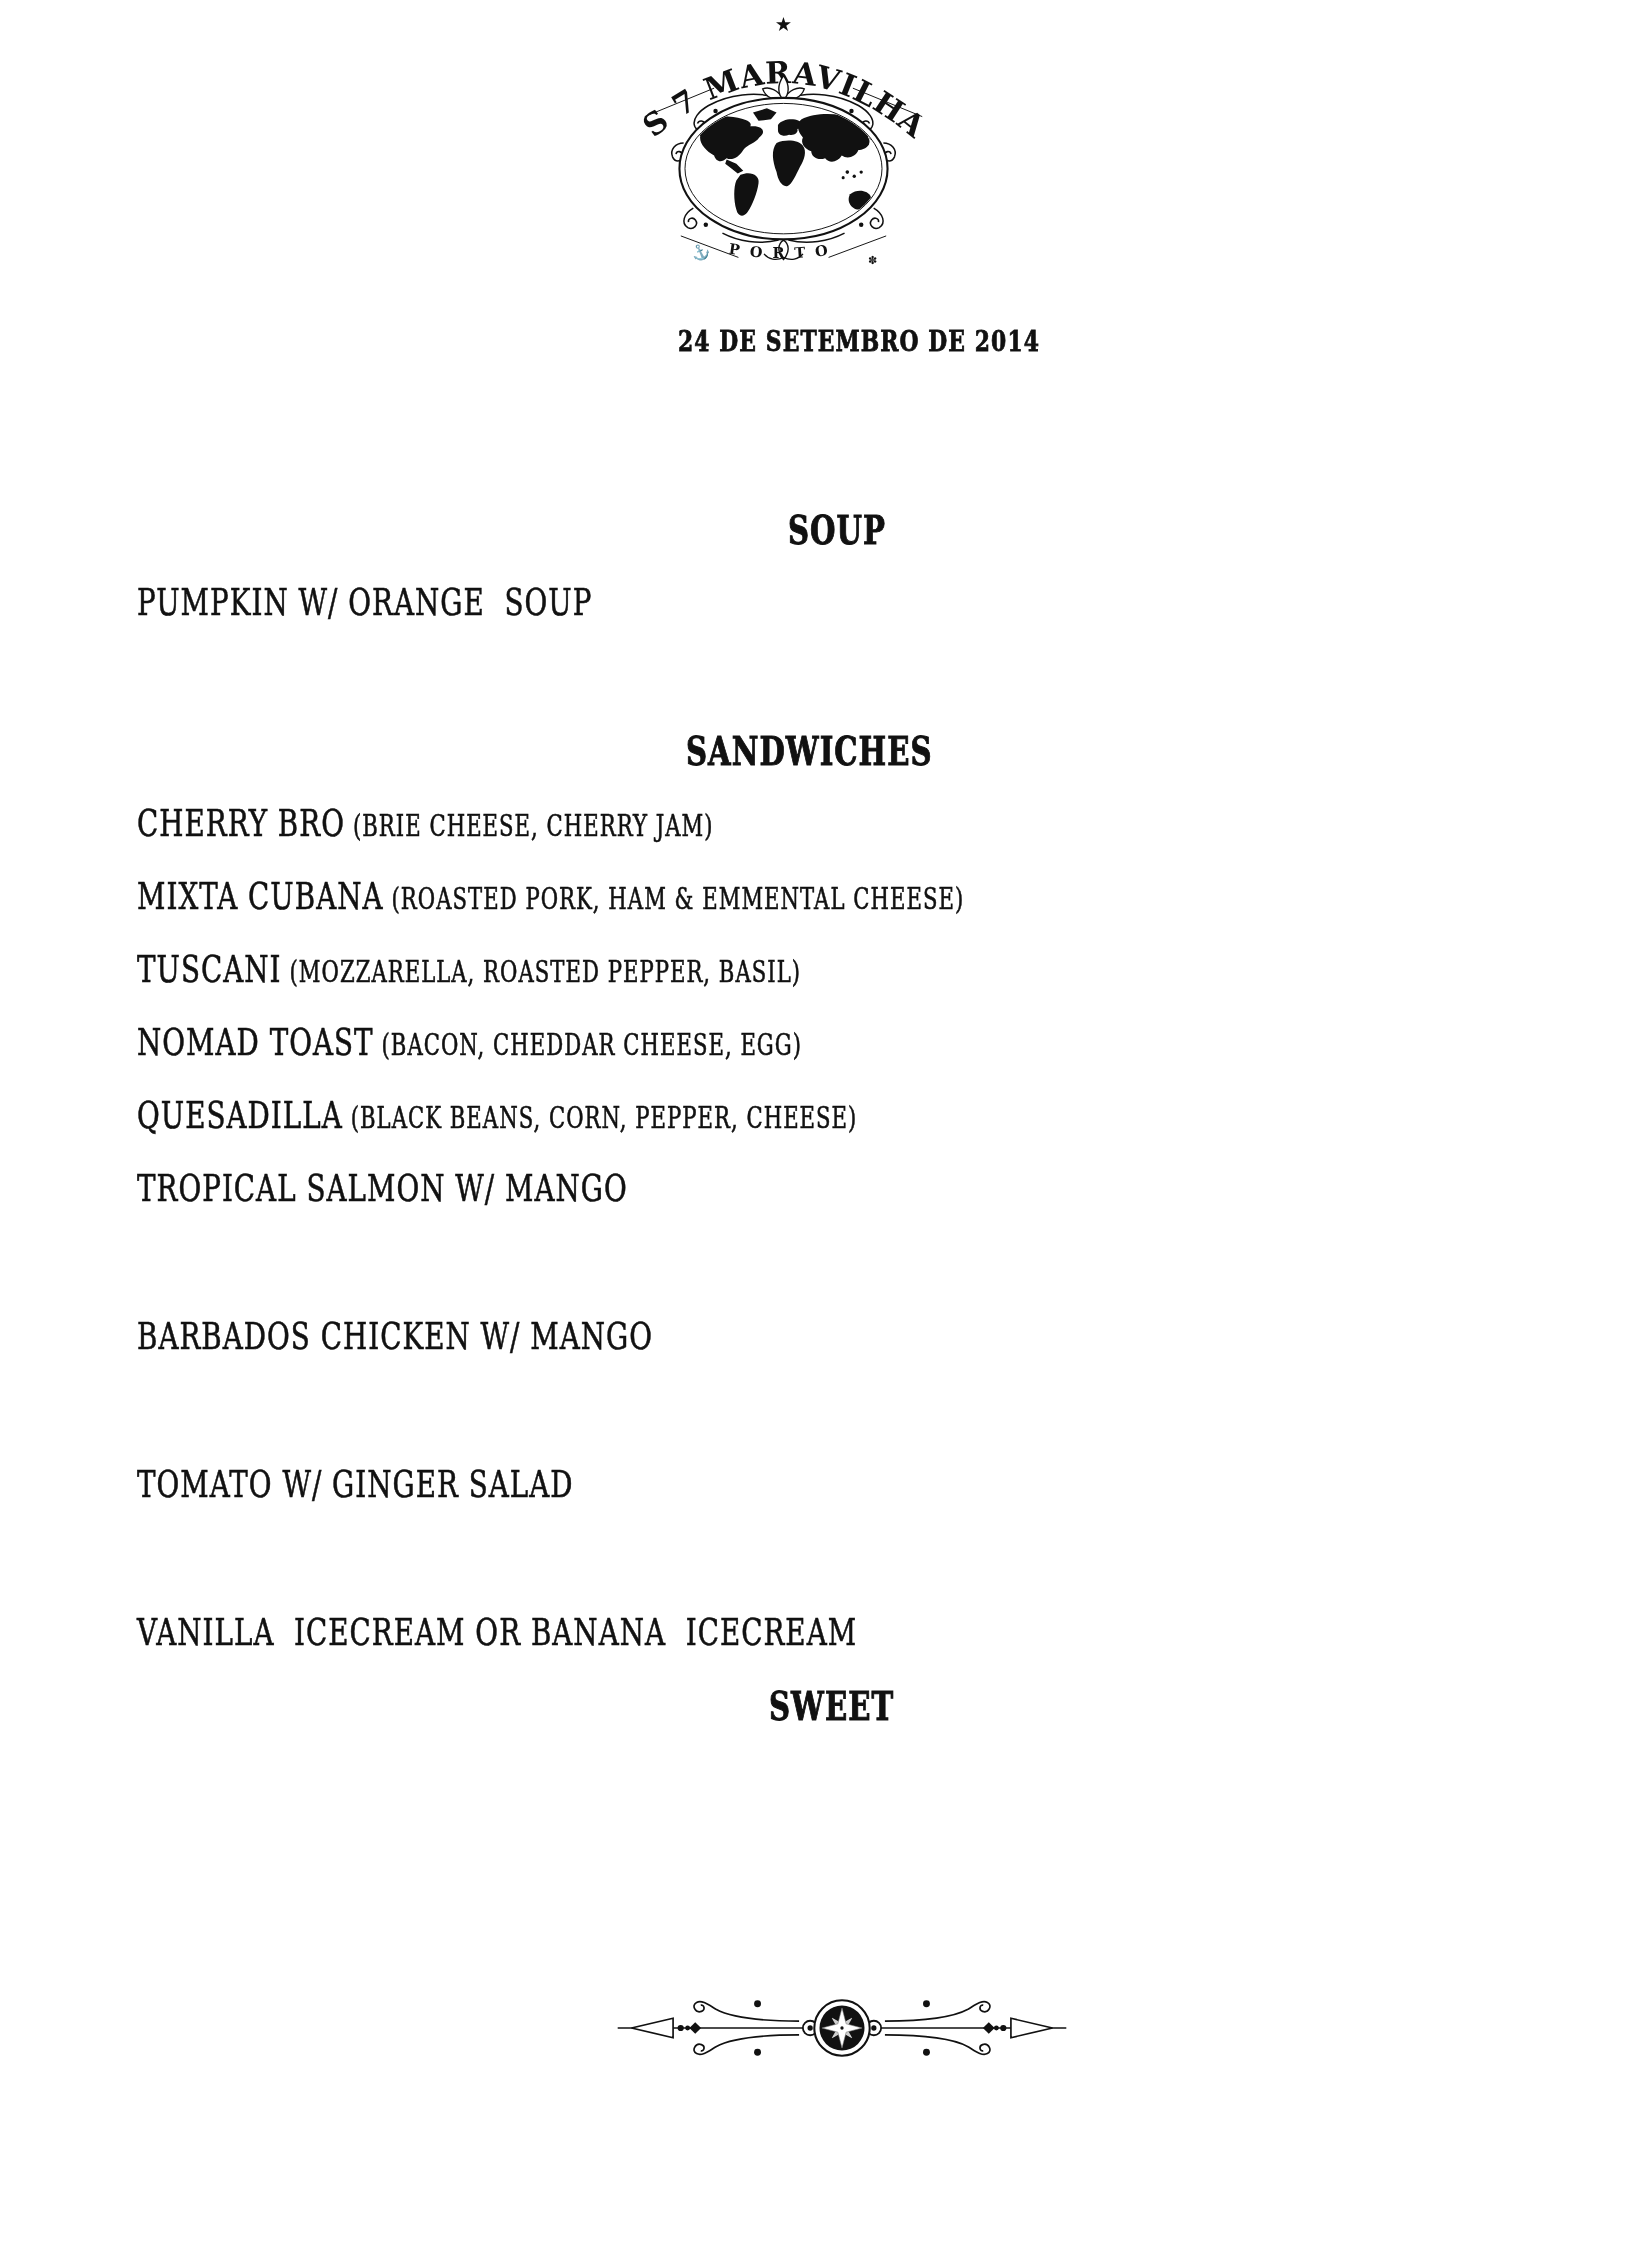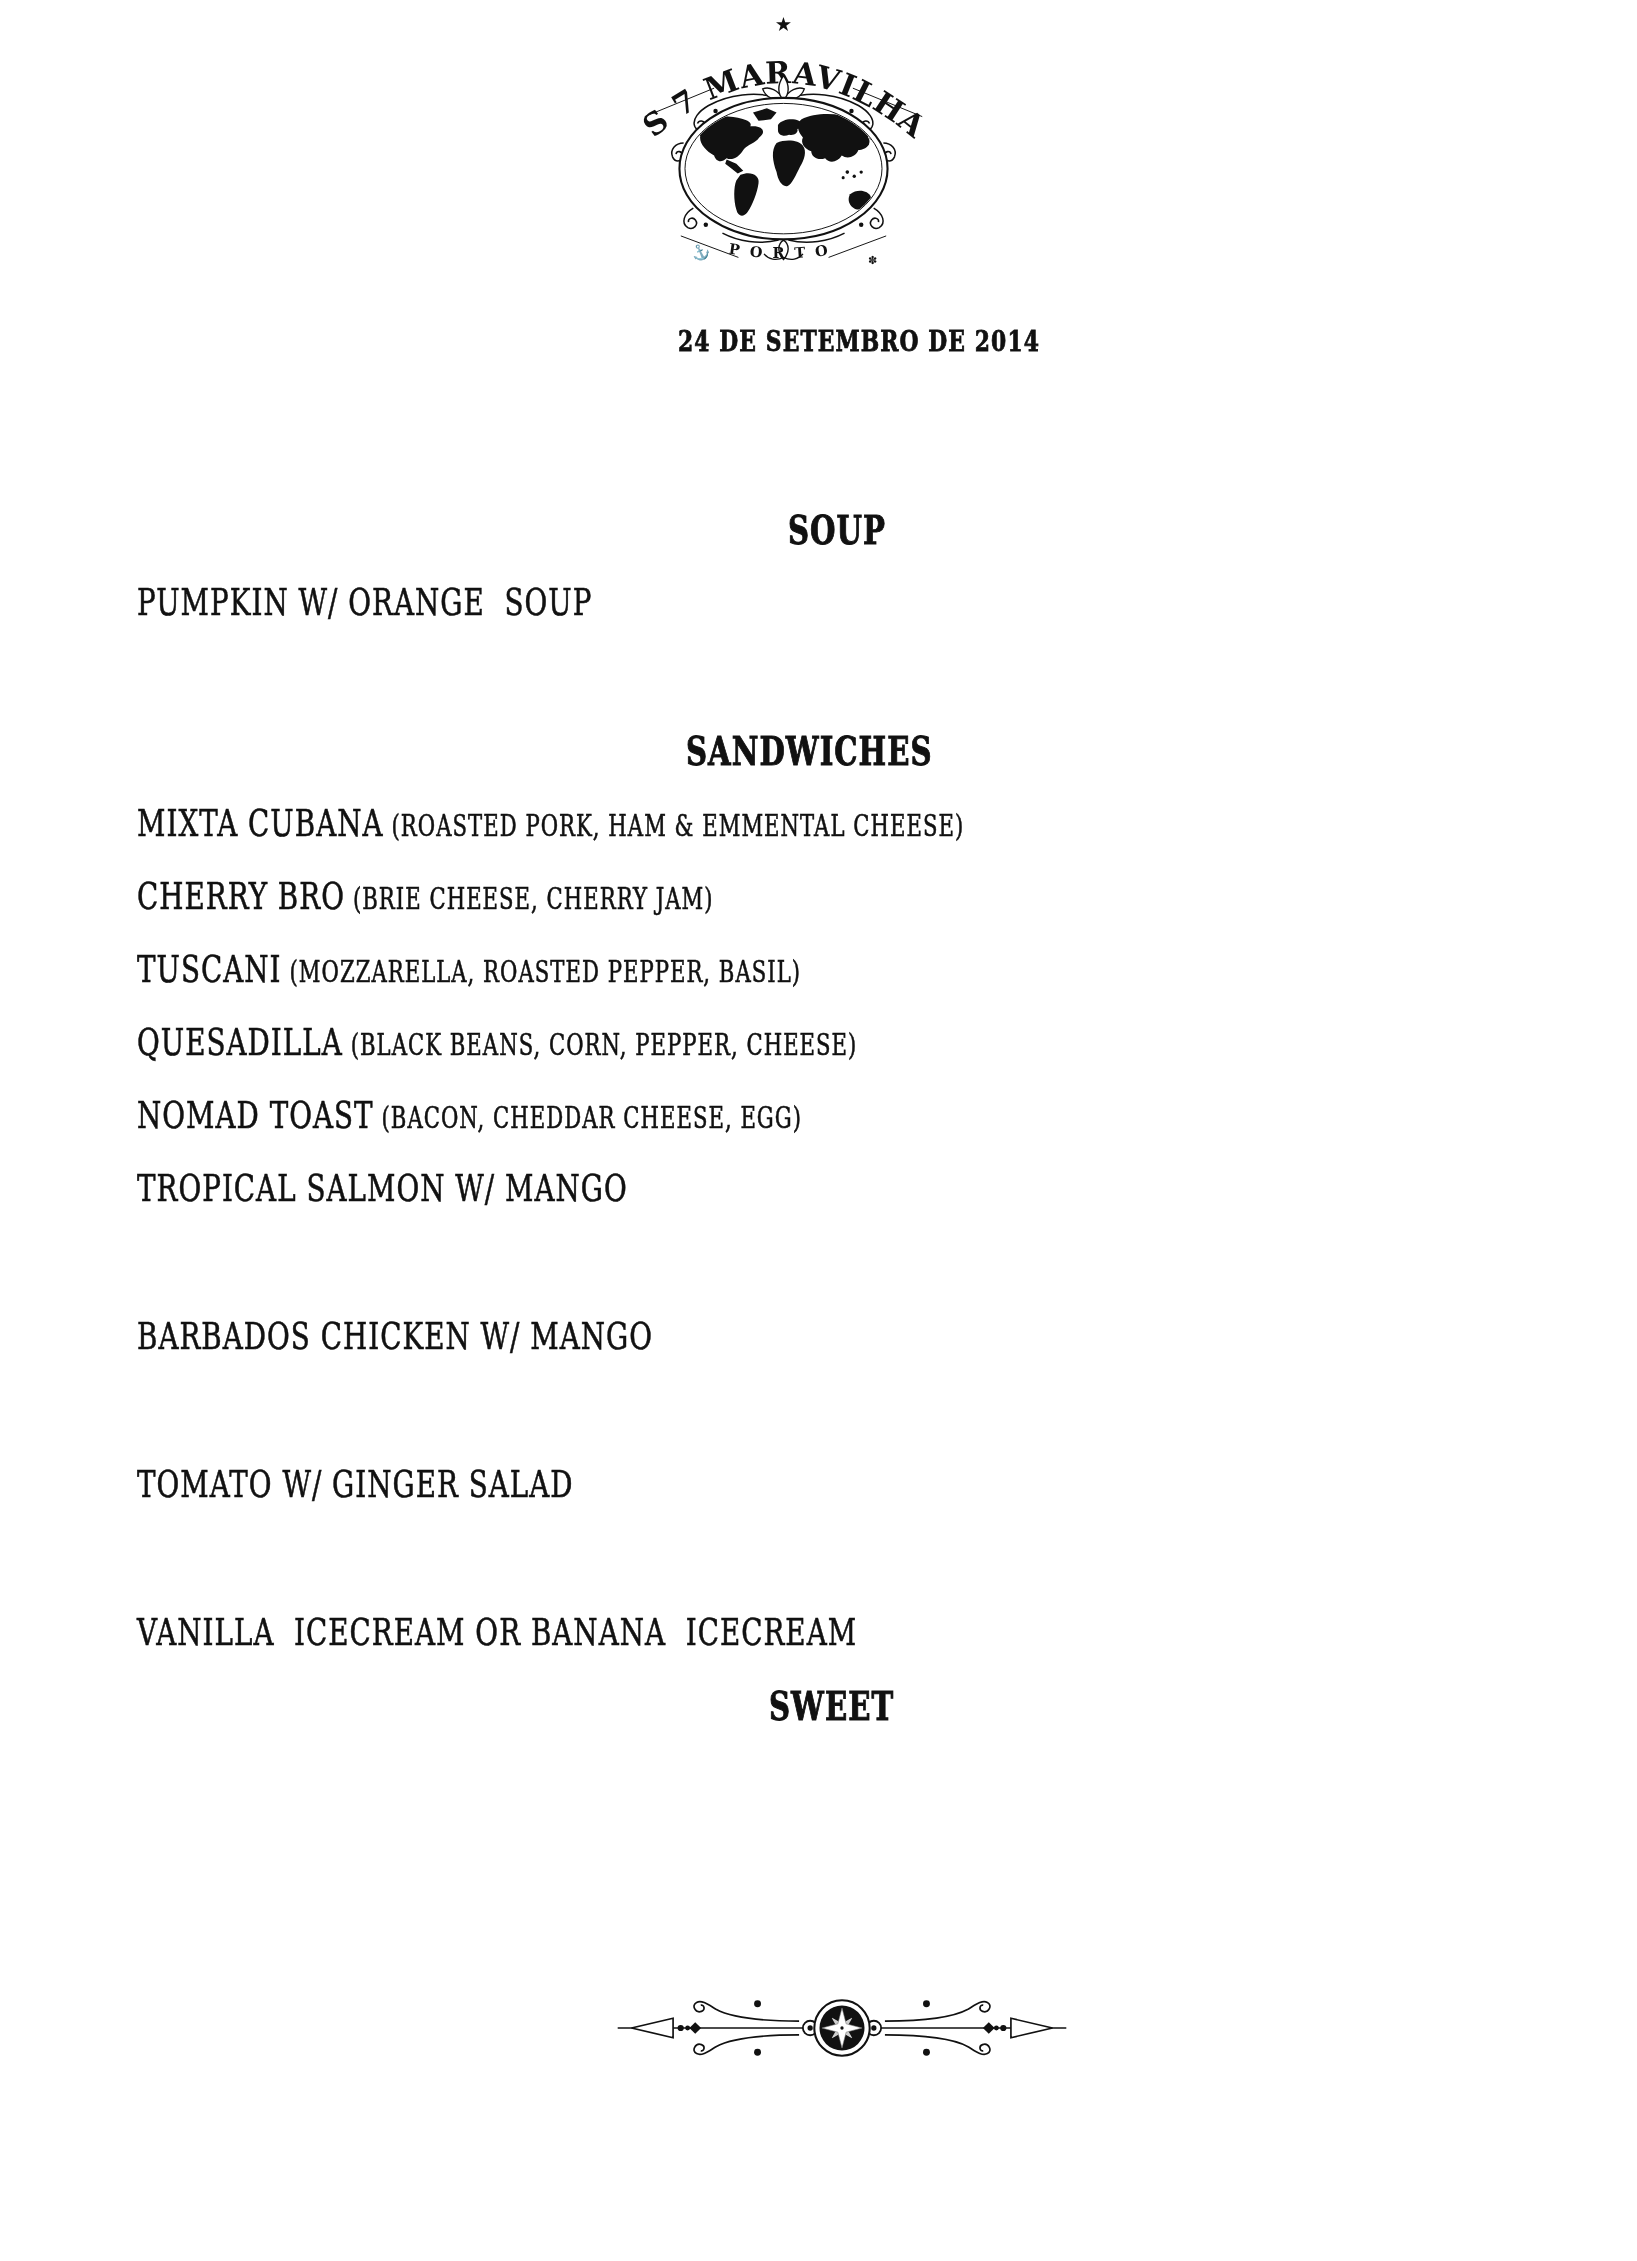--- a/index.html
+++ b/index.html
@@ -126,33 +126,33 @@
       <div class="mline item-line">
         <span class="squeeze"><span class="iname">PUMPKIN W/ ORANGE  SOUP</span><span class="inote"></span></span>
       </div>
     </div>
 
     <div class="section">
       <div class="mline title-line">
         <span class="squeeze"><span class="stitle">SANDWICHES</span><span class="stitle-note"></span></span>
       </div>
       <div class="mline item-line">
+        <span class="squeeze"><span class="iname">CHERRY BRO</span><span class="inote">(BRIE CHEESE, CHERRY JAM)</span></span>
+      </div>
+      <div class="mline item-line">
         <span class="squeeze"><span class="iname">MIXTA CUBANA</span><span class="inote">(ROASTED PORK, HAM &amp; EMMENTAL CHEESE)</span></span>
       </div>
       <div class="mline item-line">
-        <span class="squeeze"><span class="iname">CHERRY BRO</span><span class="inote">(BRIE CHEESE, CHERRY JAM)</span></span>
-      </div>
-      <div class="mline item-line">
         <span class="squeeze"><span class="iname">TUSCANI</span><span class="inote">(MOZZARELLA, ROASTED PEPPER, BASIL)</span></span>
       </div>
       <div class="mline item-line">
+        <span class="squeeze"><span class="iname">NOMAD TOAST</span><span class="inote">(BACON, CHEDDAR CHEESE, EGG)</span></span>
+      </div>
+      <div class="mline item-line">
         <span class="squeeze"><span class="iname">QUESADILLA</span><span class="inote">(BLACK BEANS, CORN, PEPPER, CHEESE)</span></span>
-      </div>
-      <div class="mline item-line">
-        <span class="squeeze"><span class="iname">NOMAD TOAST</span><span class="inote">(BACON, CHEDDAR CHEESE, EGG)</span></span>
       </div>
       <div class="mline item-line">
         <span class="squeeze"><span class="iname">TROPICAL SALMON W/ MANGO</span><span class="inote"></span></span>
       </div>
     </div>
 
     <div class="section">
       <div class="mline item-line">
         <span class="squeeze"><span class="iname">BARBADOS CHICKEN W/ MANGO</span><span class="inote"></span></span>
       </div>

